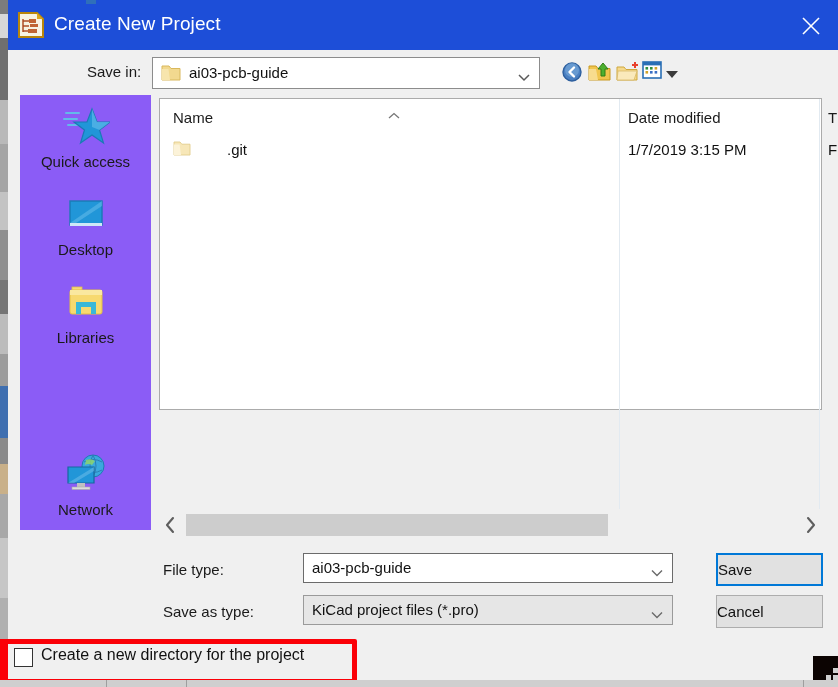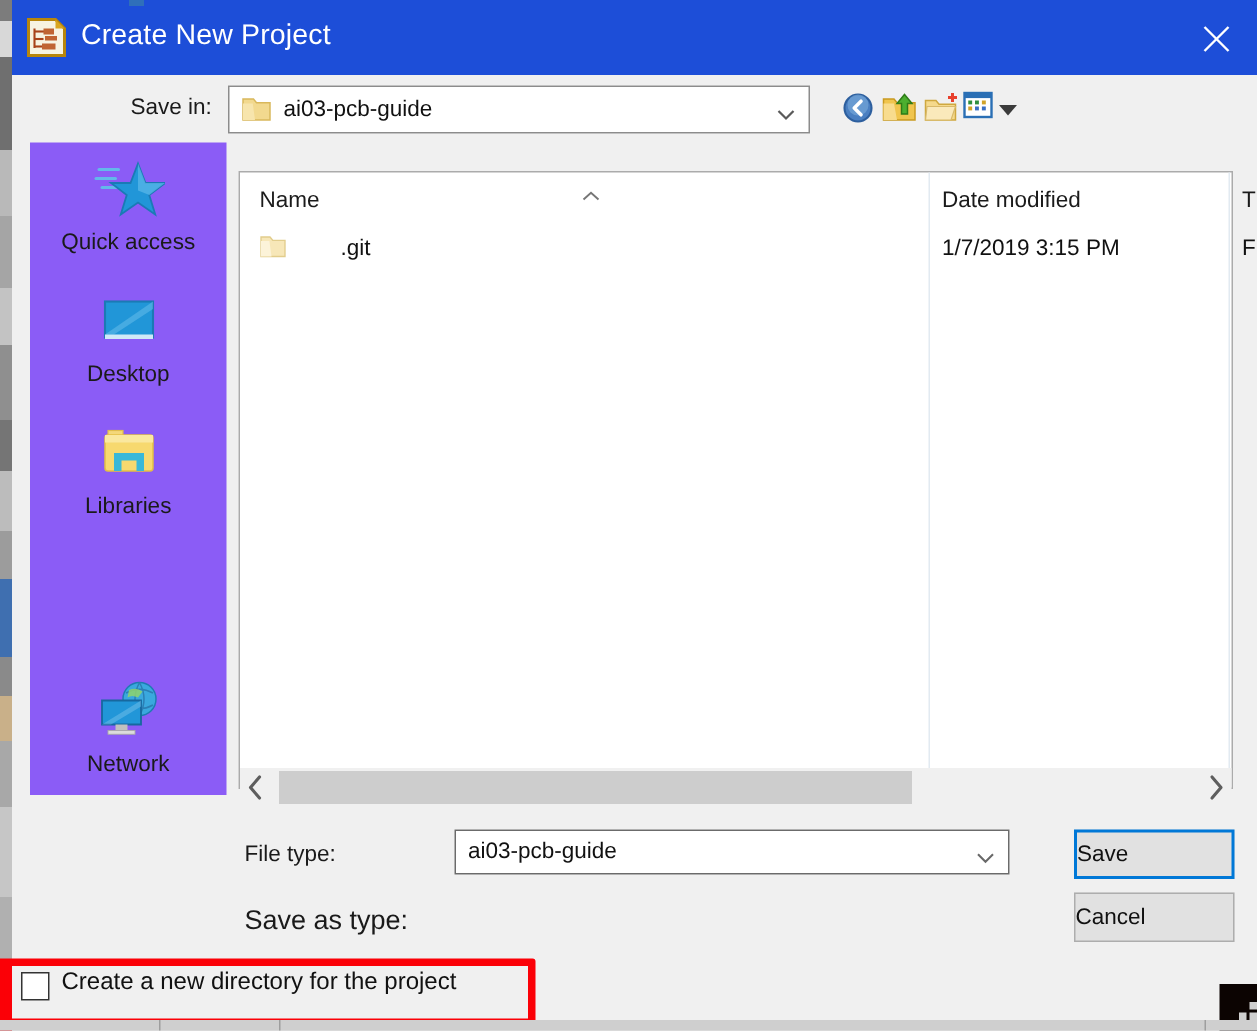--- a/index.html
+++ b/index.html
@@ -142,22 +142,22 @@
     display: block;
     margin-top: 4px;
     font-size: 15px;
     color: #1a1a1a;
     white-space: nowrap;
   }
 
   
   #filelist {
     position: absolute;
-    left: 151px; top: 114px;
-    width: 663px; height: 412px;
+    left: 151px; top: 98px;
+    width: 663px; height: 312px;
     background: #ffffff;
     border: 1px solid #ababab;
     box-sizing: border-box;
   }
   #col-div-1 {
     position: absolute;
     left: 459px; top: 0;
     width: 1px; height: 410px;
     background: #e2eaf1;
   }
@@ -225,21 +225,21 @@
   #fn-value {
     position: absolute;
     left: 8px; top: 5px;
     font-size: 15px; color: #111; white-space: nowrap;
   }
   #fn-chev { position: absolute; right: 8px; top: 10px; }
 
   #st-label {
     position: absolute;
     left: 155px; top: 603px;
-    font-size: 18px; color: #1a1a1a; white-space: nowrap; text-align: right;
+    font-size: 15px; color: #1a1a1a; white-space: nowrap; text-align: right;
   }
   #st-combo {
     position: absolute;
     left: 295px; top: 595px;
     width: 370px; height: 30px;
     background: #e6e6e6;
     border: 1px solid #9a9a9a;
     box-sizing: border-box;
   }
   #st-value {
@@ -545,20 +545,28 @@
   <div id="fn-combo">
     <span id="fn-value">ai03-pcb-guide</span>
     <span id="fn-chev">
       <svg width="14" height="10" viewBox="0 0 14 10">
         <polyline points="2,2.5 7,7.5 12,2.5" fill="none" stroke="#6a6a6a" stroke-width="1.4"></polyline>
       </svg>
     </span>
   </div>
 
   <div id="st-label">Save as type:</div>
+  <div id="st-combo">
+    <span id="st-value">KiCad project files (*.pro)</span>
+    <span id="st-chev">
+      <svg width="14" height="10" viewBox="0 0 14 10">
+        <polyline points="2,2.5 7,7.5 12,2.5" fill="none" stroke="#6a6a6a" stroke-width="1.4"></polyline>
+      </svg>
+    </span>
+  </div>
 
   <div id="save-btn" class="dlgbtn">Save</div>
   <div id="cancel-btn" class="dlgbtn">Cancel</div>
 
   <div id="cb-row">
     <span id="cb-box"></span>
     <span id="cb-label">Create a new directory for the project</span>
   </div>
 
   <div id="grip">

